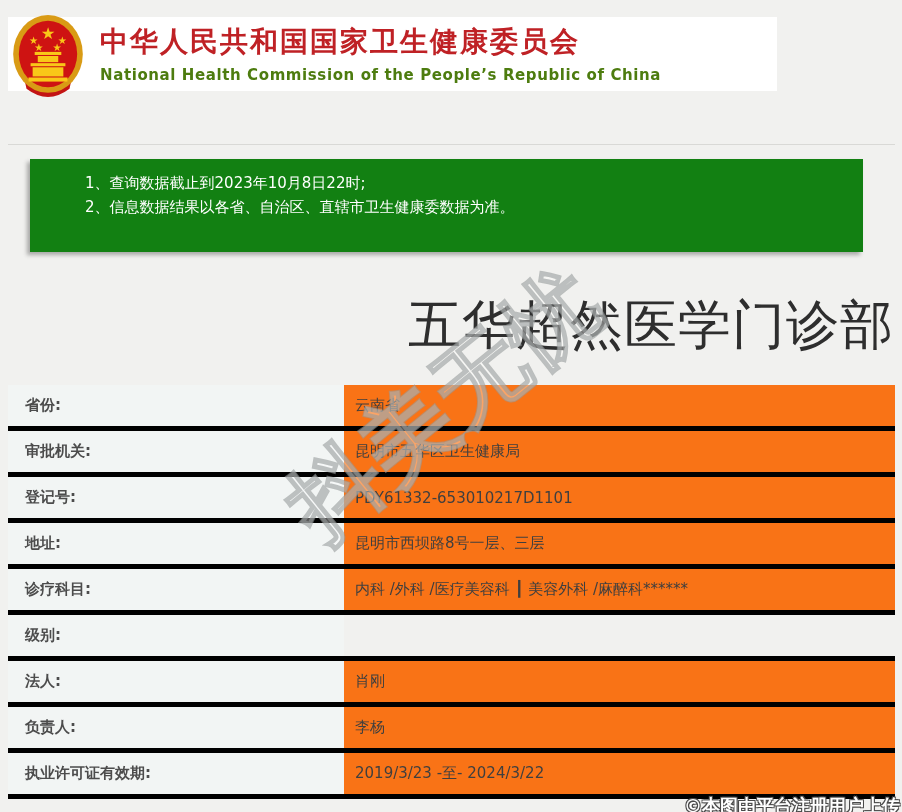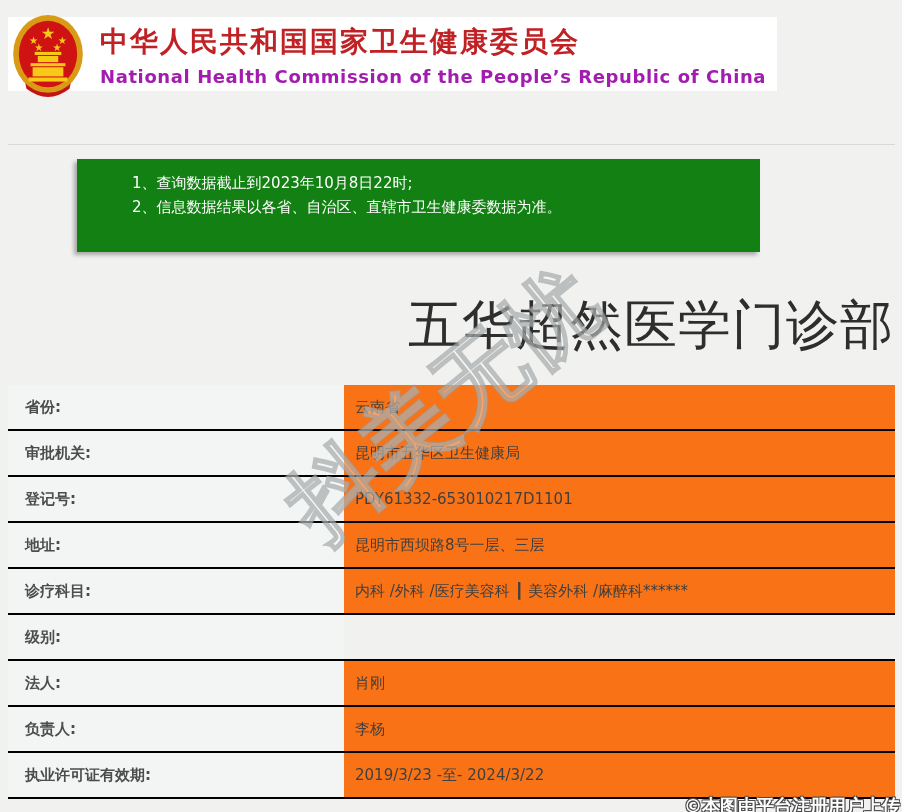--- a/index.html
+++ b/index.html
@@ -4,37 +4,37 @@
 <style>
   html,body{margin:0;padding:0;}
   body{font-family:"DejaVu Sans","Liberation Sans",sans-serif;}
   .page{position:relative;width:902px;height:812px;background:#f1f1ef;overflow:hidden;}
 
   
   .header-band{position:absolute;left:8px;top:17px;width:769px;height:74px;background:#ffffff;}
   .emblem{position:absolute;left:2px;top:-4px;width:76px;height:86px;}
   .header-titles{position:absolute;left:92px;top:3px;white-space:nowrap;}
   .title-zh{font-size:28px;font-weight:bold;color:#bf2125;letter-spacing:2px;line-height:44px;}
-  .title-en{font-size:18px;font-weight:bold;color:#a21caf;letter-spacing:0.6px;margin-top:2px;}
+  .title-en{font-size:15px;font-weight:bold;color:#4d7c0f;letter-spacing:0.6px;margin-top:2px;}
 
   .top-divider{position:absolute;left:8px;top:144px;width:887px;height:1px;background:#d9d9d6;}
 
   
-  .notice{position:absolute;left:30px;top:159px;width:683px;height:93px;box-sizing:border-box;
+  .notice{position:absolute;left:30px;top:159px;width:833px;height:93px;box-sizing:border-box;
           background:#128012;color:#ffffff;padding:12px 10px 0 55px;font-size:15px;line-height:24px;
-          box-shadow:-3px 3px 4px rgba(60,60,60,0.4);margin-left:47px;}
+          box-shadow:-3px 3px 4px rgba(60,60,60,0.4);}
   .notice-line{white-space:nowrap;}
 
   
   .org-title{position:absolute;left:408px;top:290px;width:440px;text-align:right;
              font-size:53px;color:#2e2e2e;letter-spacing:1px;white-space:nowrap;}
 
   
   .info-table{position:absolute;left:8px;top:385px;width:887px;}
-  .info-row{display:flex;height:46px;box-sizing:border-box;border-bottom:2px solid #000000;}
+  .info-row{display:flex;height:46px;box-sizing:border-box;border-bottom:5px solid #000000;}
   .cell-label{width:336px;box-sizing:border-box;background:#f2f5f4;padding-left:17px;
               display:flex;align-items:center;font-size:15px;font-weight:bold;color:#4c4c4c;}
   .cell-value{flex:1;background:#f97316;padding-left:11px;display:flex;align-items:center;
               font-size:15px;color:#3f3f3f;white-space:nowrap;}
 
   
   .watermark{position:absolute;left:445px;top:405px;transform:translate(-50%,-50%) rotate(-39deg);
              font-size:90px;font-weight:bold;letter-spacing:2px;white-space:nowrap;z-index:5;
              color:rgba(255,255,255,0.35);-webkit-text-stroke:2px rgba(150,155,155,0.6);
              pointer-events:none;}

